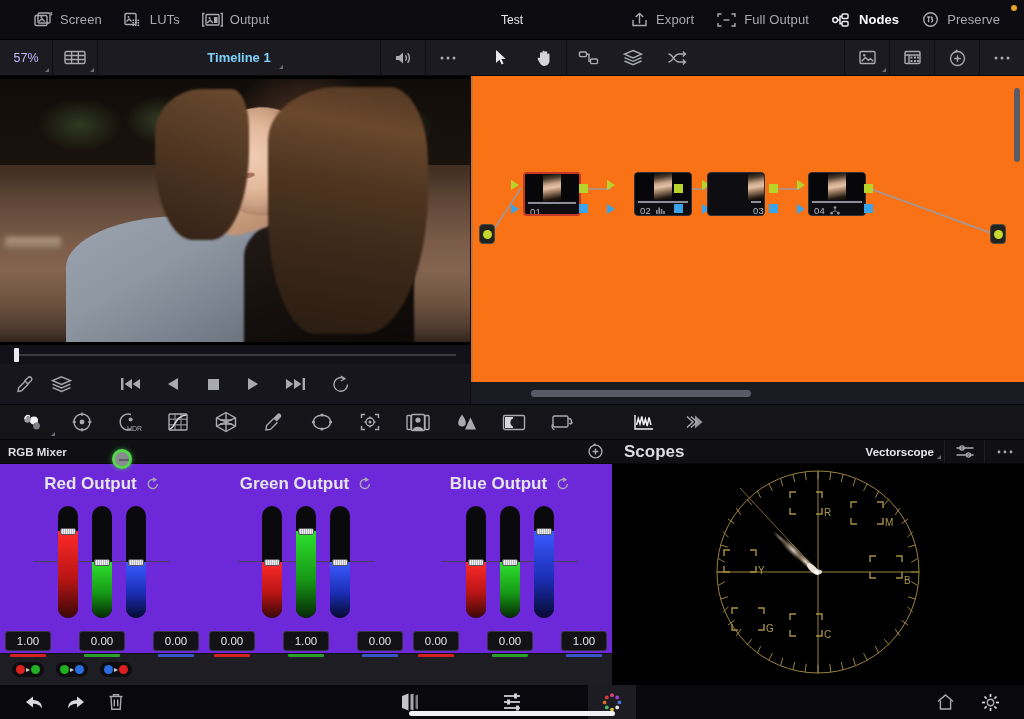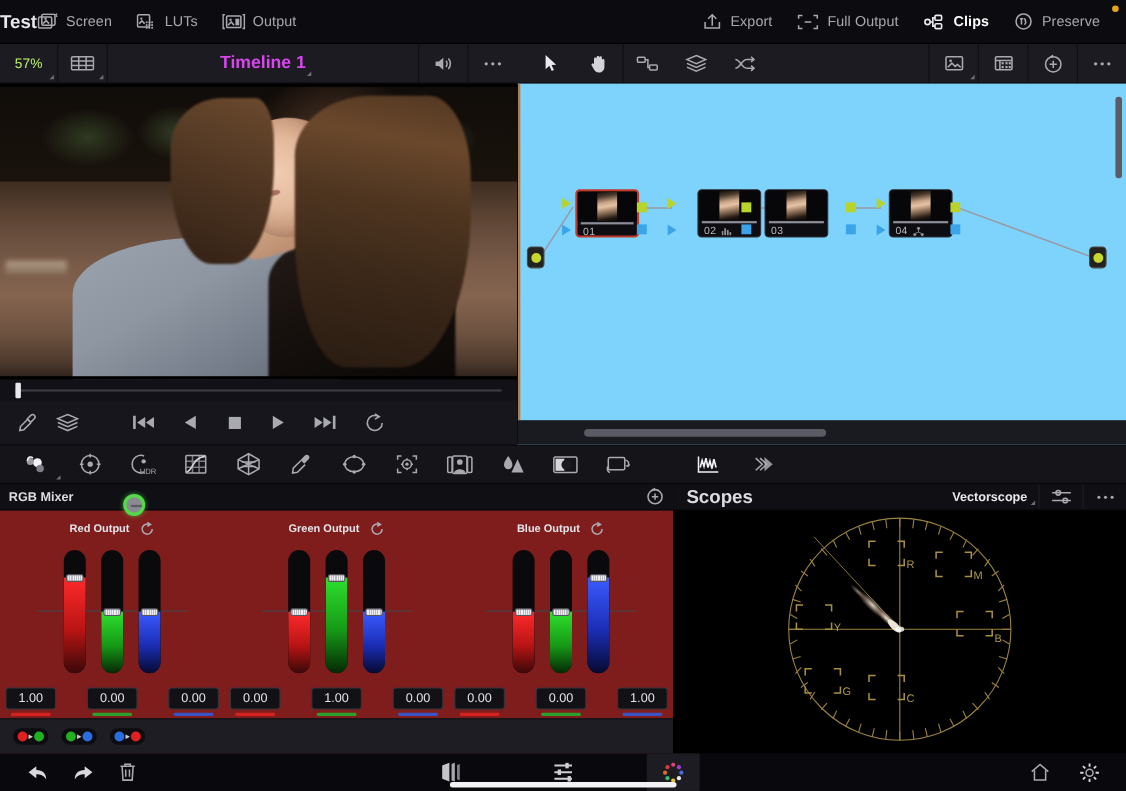--- a/index.html
+++ b/index.html
@@ -15,22 +15,22 @@
 
   
   .topbar {
     height: 40px; background: #0b0b10; display: flex; align-items: center;
     flex: 0 0 40px; position: relative; border-bottom: 1px solid #000;
   }
   .tb-left { display: flex; align-items: center; gap: 2px; padding-left: 24px; }
   .tb-item { display: flex; align-items: center; gap: 7px; padding: 4px 10px; cursor: default; }
   .tb-item span.lbl { font-size: 13px; color: #a8a8ae; letter-spacing: .1px; }
   .tb-title {
-    position: absolute; left: 0; right: 0; 
-    font-size: 17px; color: #e8e8ec; font-weight: 700; pointer-events: none;
+    position: absolute; left: 0; right: 0; text-align: center;
+    font-size: 12px; color: #e8e8ec; font-weight: 400; pointer-events: none;
   }
   .tb-right { margin-left: auto; display: flex; align-items: center; padding-right: 14px; gap: 2px; }
   .tb-right .lbl { font-size: 13px; color: #a8a8ae; }
   .tb-right .tb-item.active .lbl { color: #ffffff; font-weight: 600; }
   .dot-badge {
     position: absolute; top: 5px; right: 7px; width: 6px; height: 6px;
     border-radius: 50%; background: #e8a31c;
   }
   svg { display: block; }
   .ico { stroke: #a9a9b0; fill: none; stroke-width: 1.4; }
@@ -38,31 +38,31 @@
   .ico-w { stroke: #e9e9ee; fill: none; stroke-width: 1.5; }
 
   
   .toolbar2 {
     height: 36px; flex: 0 0 36px; background: #1b1b21;
     display: flex; align-items: stretch; border-bottom: 1px solid #0a0a0e;
   }
   .t2-left { width: 470px; display: flex; align-items: stretch; position: relative; }
   .t2-zoom {
     width: 52px; display: flex; align-items: center; justify-content: center;
-    font-size: 12.5px; color: #bef264; position: relative;
+    font-size: 12.5px; color: #c4b5fd; position: relative;
   }
   .corner {
     position: absolute; right: 3px; bottom: 3px; width: 0; height: 0;
     border-left: 4px solid transparent; border-bottom: 4px solid #6e6e78;
   }
   .vdiv { width: 1px; background: #0e0e13; }
   .t2-btn { width: 44px; display: flex; align-items: center; justify-content: center; position: relative; }
   .t2-tl {
     flex: 1; display: flex; align-items: center; justify-content: center;
-    font-size: 16px; color: #d946ef; font-weight: 600; position: relative;
+    font-size: 13px; color: #7dd3fc; font-weight: 600; position: relative;
   }
   .t2-tl .corner { right: auto; left: 50%; margin-left: 40px; bottom: 6px; }
   .t2-right { flex: 1; display: flex; align-items: stretch; }
   .t2-tools { display: flex; align-items: stretch; padding-left: 8px; }
   .t2-sp { flex: 1; }
   .t2-tools2 { display: flex; align-items: stretch; }
 
   
   .middle { flex: 1 1 auto; display: flex; min-height: 0; }
 
@@ -155,21 +155,21 @@
   .scrub-track { flex: 1; height: 2px; background: #3b3b44; position: relative; }
   .playhead { position: absolute; left: 0; top: -6px; width: 5px; height: 14px; background: #e9e9ee; border-radius: 1px; }
   .transport {
     height: 40px; flex: 0 0 40px; background: #16161c; display: flex; align-items: center; position: relative;
   }
   .tp-left { display: flex; align-items: center; gap: 16px; padding-left: 16px; }
   .tp-center { position: absolute; left: 0; right: 0; display: flex; justify-content: center; align-items: center; gap: 24px; pointer-events: none; }
   .tp-center > * { pointer-events: auto; }
 
   
-  .nodecol { flex: 1; background: #7dd3fc; position: relative; display: flex; flex-direction: column; min-width: 0; }
+  .nodecol { flex: 1; background: #f97316; position: relative; display: flex; flex-direction: column; min-width: 0; }
   .nodegraph { flex: 1; position: relative; overflow: hidden; border-left: 1px solid #0b0b10; }
   .orange-edge { position: absolute; left: 0; top: 0; bottom: 0; width: 2px; background: #c8722a; }
   .node {
     position: absolute; width: 58px; height: 44px; background: #0e0e12;
     border: 1px solid #303038; border-radius: 4px; overflow: hidden;
   }
   .node.sel { border: 2px solid #c0392b; }
   .node-thumb { height: 27px; background:#07070a; position: relative; overflow:hidden; }
   .nt-img {
     position: absolute; left: 50%; top: 0; transform: translateX(-50%);
@@ -203,36 +203,36 @@
   .palbar {
     height: 36px; flex: 0 0 36px; background: #141419; display: flex; align-items: stretch;
     border-top: 1px solid #08080c; border-bottom: 1px solid #08080c;
   }
   .pb-left { width: 612px; display: flex; align-items: stretch; padding-left: 10px; }
   .pb-btn { width: 48px; display: flex; align-items: center; justify-content: center; position: relative; }
   .pb-right { flex: 1; display: flex; align-items: stretch; padding-left: 8px; }
 
   
   .bottom { flex: 0 0 245px; display: flex; min-height: 0; }
-  .mixerpanel { width: 612px; display: flex; flex-direction: column; background: #7f1d1d; }
+  .mixerpanel { width: 612px; display: flex; flex-direction: column; background: #6d28d9; }
   .panel-hdr {
     height: 24px; flex: 0 0 24px; background: #0f0f14; display: flex; align-items: center;
     padding: 0 8px; position: relative; border-bottom: 1px solid #08080c;
   }
   .panel-hdr .ttl { font-size: 11.5px; color: #dcdce2; font-weight: 600; }
   .green-knob {
     position: absolute; left: 112px; top: 9px; width: 20px; height: 20px; border-radius: 50%;
     background: #8a8a92; border: 3px solid #53d94a; box-shadow: 0 0 5px rgba(83,217,74,.65);
   }
   .green-knob::after { content:''; position:absolute; left:4px; top:7px; width:10px; height:2px; background:#5d5d66; }
   .mixer-body { flex: 1; display: flex; flex-direction: column; min-height: 0; }
   .groups { flex: 1; display: flex; min-height: 0; }
   .group { flex: 1; display: flex; flex-direction: column; align-items: center; padding-top: 10px; position: relative; }
   .g-hdr { display: flex; align-items: center; gap: 9px; }
-  .g-hdr .g-lbl { font-size: 10px; color: #e4e4e9; font-weight: 600; }
+  .g-hdr .g-lbl { font-size: 17px; color: #e4e4e9; font-weight: 600; }
   .sliders { display: flex; gap: 14px; margin-top: 12px; position: relative; }
   .hline { position: absolute; left: -24px; right: -24px; top: 55px; height: 1px; background: #44444e; }
   .slider { width: 20px; height: 112px; background: #0a0a0d; border-radius: 10px; position: relative; overflow: hidden; }
   .fillR { position: absolute; left: 0; right: 0; bottom: 0; background: linear-gradient(180deg,#ff2a2a 0%,#b81414 55%,#3a0808 100%); }
   .fillG { position: absolute; left: 0; right: 0; bottom: 0; background: linear-gradient(180deg,#2ee02e 0%,#169916 55%,#062806 100%); }
   .fillB { position: absolute; left: 0; right: 0; bottom: 0; background: linear-gradient(180deg,#3a5bff 0%,#1b2db5 55%,#060a30 100%); }
   .knob {
     position: absolute; left: 2px; right: 2px; height: 7px; background: #d2d2d8;
     border-radius: 2px; border: 1px solid #55555e;
     background-image: repeating-linear-gradient(90deg,#b9b9c0 0 1px,#ededf2 1px 2px);
@@ -364,21 +364,21 @@
       </div>
       <div class="tb-item active">
         <span>
           <svg width="21" height="16" viewBox="0 0 21 16">
               <rect class="ico-w" x="11" y="2" width="6" height="4.4" rx="1"></rect>
               <rect class="ico-w" x="11" y="9.6" width="6" height="4.4" rx="1"></rect>
               <circle class="ico-w" cx="4.2" cy="8" r="2.4"></circle>
               <path class="ico-w" d="M6.6 8 L9 8 M9 8 L9 4.2 L11 4.2 M9 8 L9 11.8 L11 11.8"></path>
             </svg>
         </span>
-        <span class="lbl">Clips</span>
+        <span class="lbl">Nodes</span>
       </div>
       <div class="tb-item">
         <span>
           <svg width="19" height="17" viewBox="0 0 19 17">
               <circle class="ico" cx="9.5" cy="8.5" r="6.8"></circle>
               <path class="ico" d="M6.2 6 L9 6 M7.6 6 L7.6 11.2 M9.6 6 C11.3 6 11.8 8 10.4 8 C12 8 12 11 10 11" stroke-width="1.1"></path>
             </svg>
         </span>
         <span class="lbl">Preserve</span>
         <span class="dot-badge"></span>
@@ -657,21 +657,21 @@
                   </g>
                 </svg>
             </span>
           </div>
         </div>
         <div class="port green" style="left:203px;top:108px;"></div>
         <div class="port blue" style="left:203px;top:128px;"></div>
 
         <div class="tri green" style="position:absolute;left:231px;top:104px;"></div>
         <div class="tri blue" style="position:absolute;left:231px;top:128px;"></div>
-        <div class="node" style="left:224px;top:96px;">
+        <div class="node" style="left:236px;top:96px;padding-left:40px;">
           <div class="node-thumb">
               <div class="nt-img"></div>
             </div>
           <div class="node-line"></div>
           <div class="node-lbl">
               <span>03</span>
             </div>
         </div>
         <div class="port green" style="left:298px;top:108px;"></div>
         <div class="port blue" style="left:298px;top:128px;"></div>

